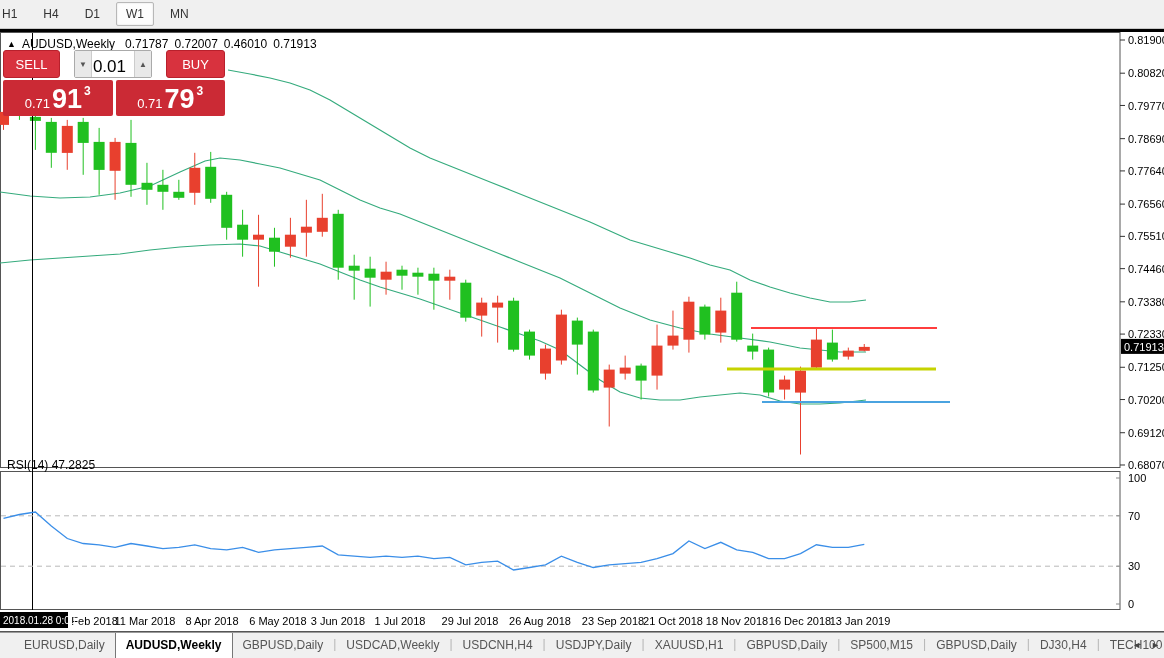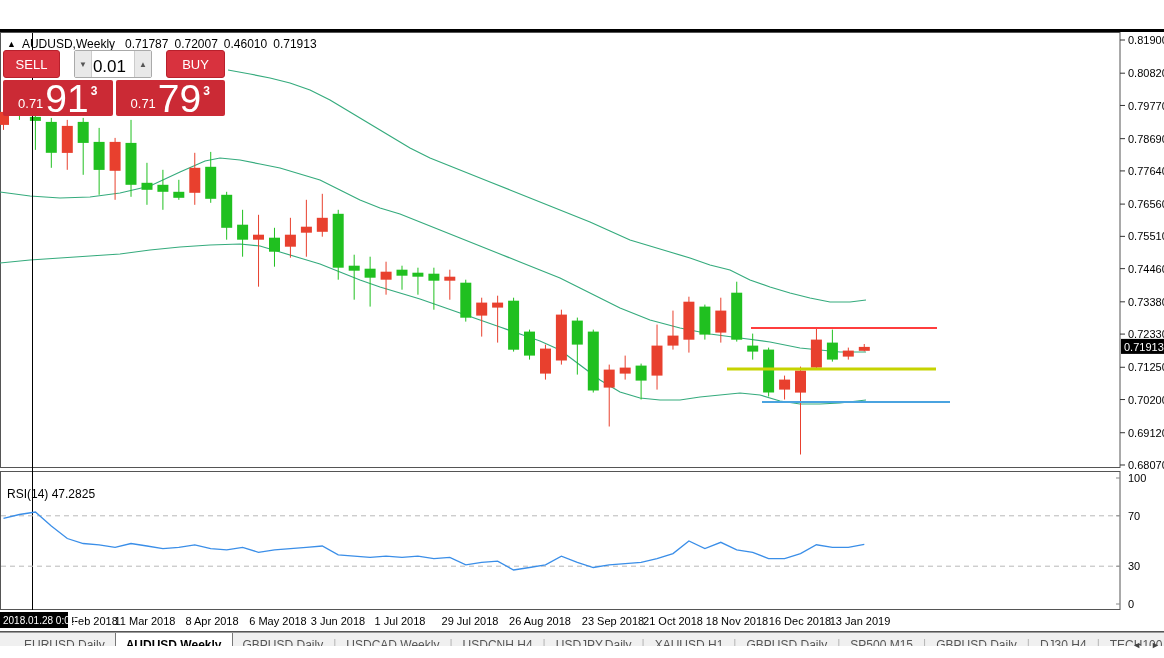--- a/index.html
+++ b/index.html
@@ -36,42 +36,49 @@
   .btn-trade.buy { flex:0 0 59px; }
   .vol-box { flex:1; display:flex; border:1px solid #aaa; border-radius:2px; background:#fff; }
   .vol-arrow { width:17px; background:#e9e9e9; border:none; color:#555; font-size:8px; cursor:pointer;
     border-right:1px solid #ccc; }
   .vol-arrow.up { border-right:none; border-left:1px solid #ccc; }
   .vol-val { flex:1; font-size:17px; color:#000; text-align:right; padding:6px 8px 0 0; }
   .tp-row2 { display:flex; gap:3px; margin-top:2px; height:36px; }
   .price-box { flex:1; background:#cb2a35; color:#fff; border-radius:2px;
     display:flex; align-items:flex-end; justify-content:center; padding-bottom:2px; }
   .price-box .small { font-size:13px; font-weight:normal; margin:0 2px 3px 0; }
-  .price-box .big { font-size:39px; font-weight:normal; line-height:30px; }
+  .price-box .big { font-size:27px; font-weight:bold; line-height:30px; }
   .price-box .sup { font-size:12px; font-weight:bold; margin:0 0 16px 2px; }
 
   
-  .rsi-label { position:absolute; top:487px; left:7px; font-size:12px; color:#000; }
-
-  
-  .tabbar { position:absolute; top:632px; left:0; width:1164px; height:14px;
+  .rsi-label { position:absolute; top:458px; left:7px; font-size:12px; color:#000; }
+
+  
+  .tabbar { position:absolute; top:632px; left:0; width:1164px; height:26px;
     background:#f0f0f0; border-top:1px solid #9a9a9a; display:flex; align-items:stretch;
     padding-left:14px; overflow:hidden; }
   .tab { font-size:12px; color:#555; padding:5px 10px 0 10px; white-space:nowrap; cursor:pointer; }
   .tab.active { background:#fff; color:#000; font-weight:bold;
     border-left:1px solid #777; border-right:1px solid #777; margin-top:0; }
   .tab-sep { color:#b5b5b5; padding-top:4px; font-size:12px; }
   .tab-scroll { position:absolute; right:4px; top:0; height:26px; display:flex; align-items:center; gap:10px; }
   .scroll-btn { font-size:9px; color:#444; background:transparent; border:none; cursor:pointer; }
 </style>
 </head>
 <body>
 
 <div id="app">
 
+  <div class="toolbar" id="toolbar">
+      <button class="tf-btn first">H1</button>
+      <button class="tf-btn">H4</button>
+      <button class="tf-btn">D1</button>
+      <button class="tf-btn active">W1</button>
+      <button class="tf-btn">MN</button>
+    </div>
   <div class="black-band"></div>
 
   <div id="chart-wrap">
     <svg id="chart" width="1164" height="600" viewBox="0 32 1164 600">
         <rect x="0.5" y="32.5" width="1119.5" height="435" fill="#fff" stroke="#555" stroke-width="1"></rect>
         <rect x="0.5" y="471.5" width="1119.5" height="138" fill="#fff" stroke="#555" stroke-width="1"></rect>
         <g>
           <polyline points="228,70.0 250,74.0 270,78.0 290,83.0 310,90.0 330,100.0 350,112.0 370,124.0 390,136.0 410,148.0 430,158.0 450,166.0 470,174.0 490,182.0 510,190.0 530,198.0 550,206.0 570,214.0 590,222.0 610,231.0 630,240.0 650,246.0 670,252.0 690,258.0 710,265.0 730,270.0 750,280.0 770,287.0 790,293.0 810,298.0 830,302.0 850,302.0 866,300.0" fill="none" stroke="#35ab7d" stroke-width="1.2"></polyline>
           <polyline points="0,192.0 30,196.0 60,198.0 90,197.0 120,193.0 150,186.0 180,172.0 205,161.0 220,158.0 240,160.0 260,164.0 280,168.0 300,174.0 320,180.0 340,190.0 360,200.0 380,208.0 400,214.0 420,222.0 440,230.0 460,238.0 480,246.0 500,254.0 520,262.0 540,270.0 560,278.0 580,288.0 600,298.0 620,308.0 650,320.0 680,328.0 710,334.0 740,338.0 770,342.0 800,348.0 820,350.0 840,352.0 866,352.0" fill="none" stroke="#35ab7d" stroke-width="1.2"></polyline>
           <polyline points="0,263.0 30,260.0 60,258.0 90,256.0 120,254.0 150,250.0 180,247.0 210,245.0 240,244.0 260,246.0 280,252.0 300,258.0 320,264.0 340,272.0 360,280.0 380,287.0 400,293.0 420,299.0 440,306.0 460,313.0 480,320.0 500,327.0 520,334.0 540,341.0 560,350.0 580,365.0 600,380.0 620,392.0 640,398.0 660,400.0 680,400.0 700,397.0 720,395.0 740,393.0 760,395.0 780,401.0 800,404.0 820,404.0 840,403.0 866,400.0" fill="none" stroke="#35ab7d" stroke-width="1.2"></polyline>

